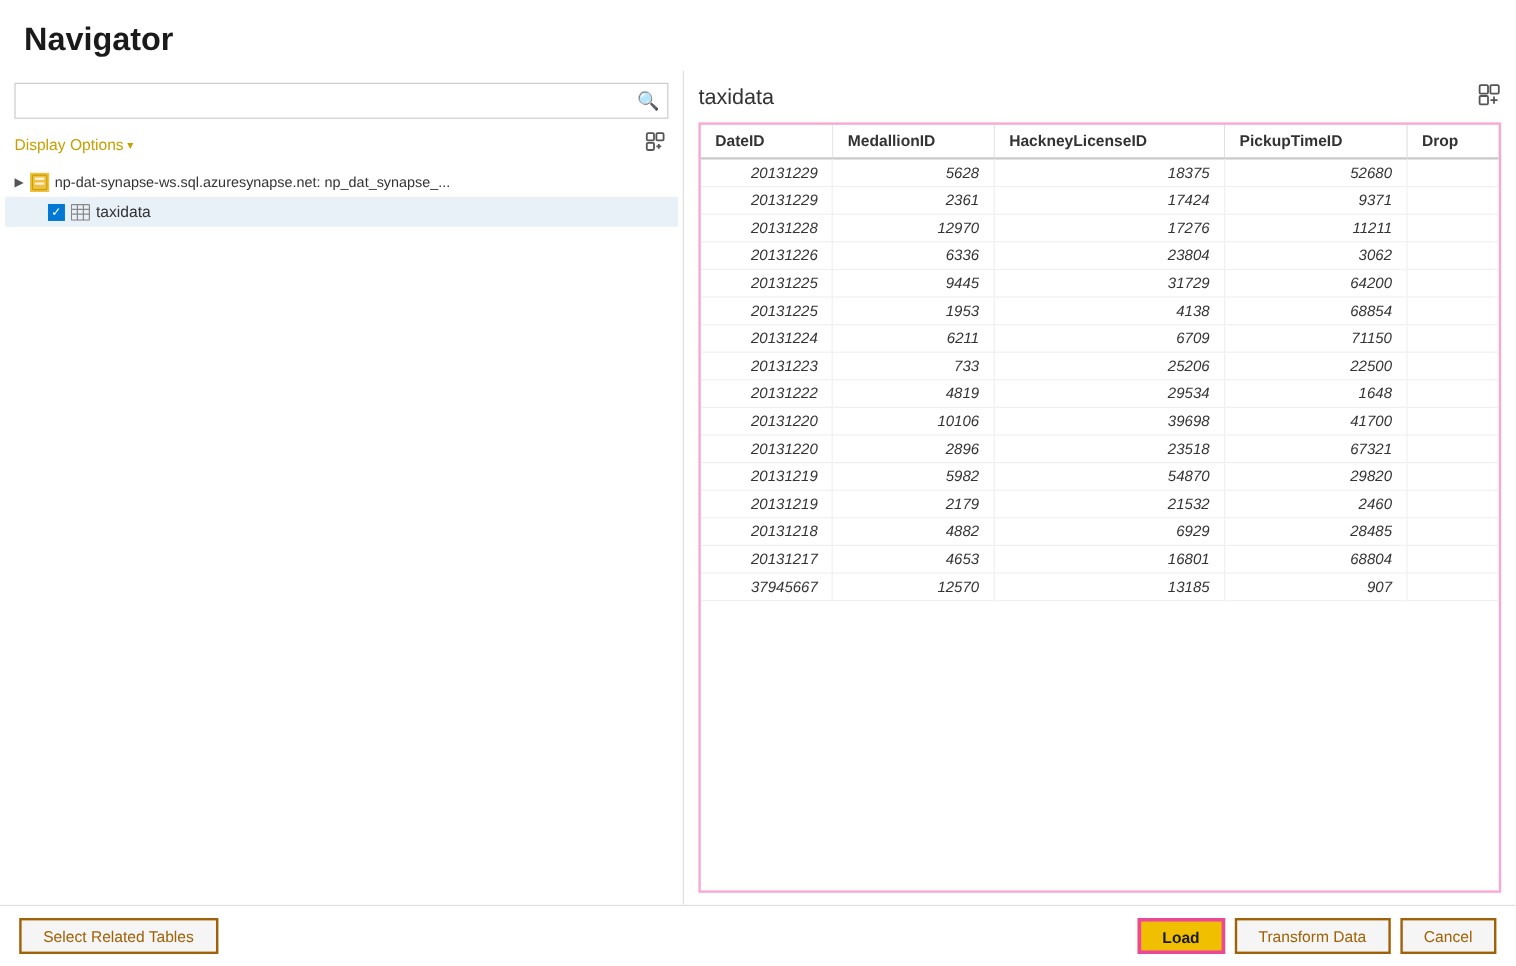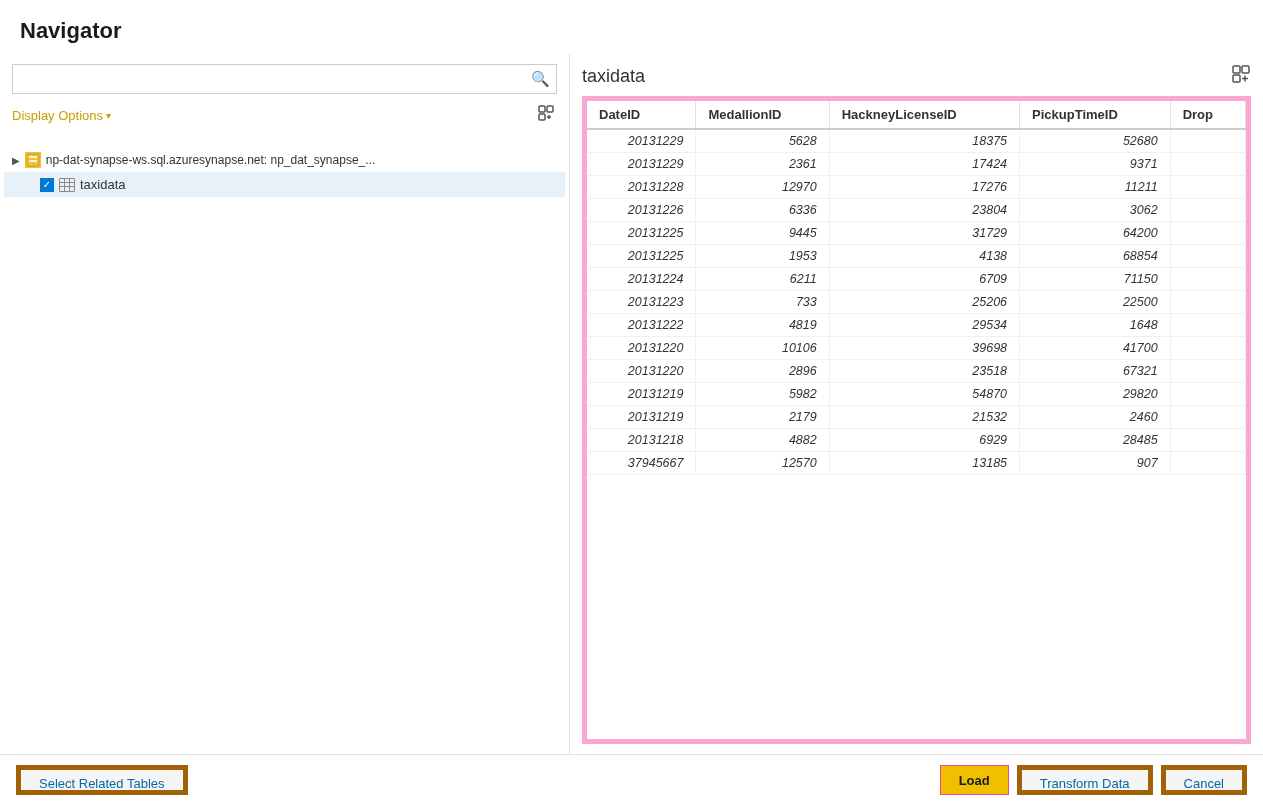--- a/index.html
+++ b/index.html
@@ -21,21 +21,21 @@
       flex-direction: column;
       padding: 0;
     }
 
     .title-bar {
       padding: 18px 20px 10px 20px;
       border-bottom: none;
     }
 
     .title-bar h1 {
-      font-size: 22px;
+      font-size: 27px;
       font-weight: 600;
       color: #1a1a1a;
     }
 
     .main-content {
       display: flex;
       flex: 1;
       overflow: hidden;
     }
 
@@ -69,21 +69,21 @@
     .search-icon {
       color: #555;
       font-size: 15px;
     }
 
     .display-options-row {
       display: flex;
       align-items: center;
       justify-content: space-between;
       padding: 0 12px;
-      margin-bottom: 20px;
+      margin-bottom: 6px;
     }
 
     .display-options-btn {
       color: #c8a000;
       font-size: 13px;
       font-weight: 500;
       background: none;
       border: none;
       cursor: pointer;
       display: flex;
@@ -195,21 +195,21 @@
       border: none;
       cursor: pointer;
       color: #555;
       font-size: 16px;
     }
 
     .data-table-wrapper {
       flex: 1;
       overflow: hidden;
       position: relative;
-      border: 5px solid #f9a8d4;
+      border: 2px solid #f9a8d4;
     }
 
     .data-table-scroll {
       width: 100%;
       height: 100%;
       overflow: auto;
     }
 
     .data-table {
       border-collapse: collapse;
@@ -261,29 +261,29 @@
       justify-content: space-between;
       padding: 10px 16px;
       border-top: 1px solid #e0e0e0;
       background: #fff;
     }
 
     .btn {
       padding: 6px 18px;
       font-size: 13px;
       cursor: pointer;
-      border: 5px solid #a16207;
+      border: 2px solid #a16207;
       background: #f5f5f5;
-      color: #0369a1;
+      color: #a16207;
       height: 30px;
     }
 
     .btn-load {
       background: #f0c000;
-      border: 1px solid #ec4899;
+      border: 3px solid #ec4899;
       color: #1a1a1a;
       font-weight: 600;
     }
 
     .bottom-right-buttons {
       display: flex;
       gap: 8px;
     }
   </style>
 </head>
@@ -467,20 +467,27 @@
                   <td></td>
                 </tr>
                 <tr>
                   <td>20131218</td>
                   <td>4882</td>
                   <td>6929</td>
                   <td>28485</td>
                   <td></td>
                 </tr>
                 <tr>
+                  <td>20131217</td>
+                  <td>4653</td>
+                  <td>16801</td>
+                  <td>68804</td>
+                  <td></td>
+                </tr>
+                <tr>
                   <td>37945667</td>
                   <td>12570</td>
                   <td>13185</td>
                   <td>907</td>
                   <td></td>
                 </tr>
               </tbody>
           </table>
         </div>
       </div>

